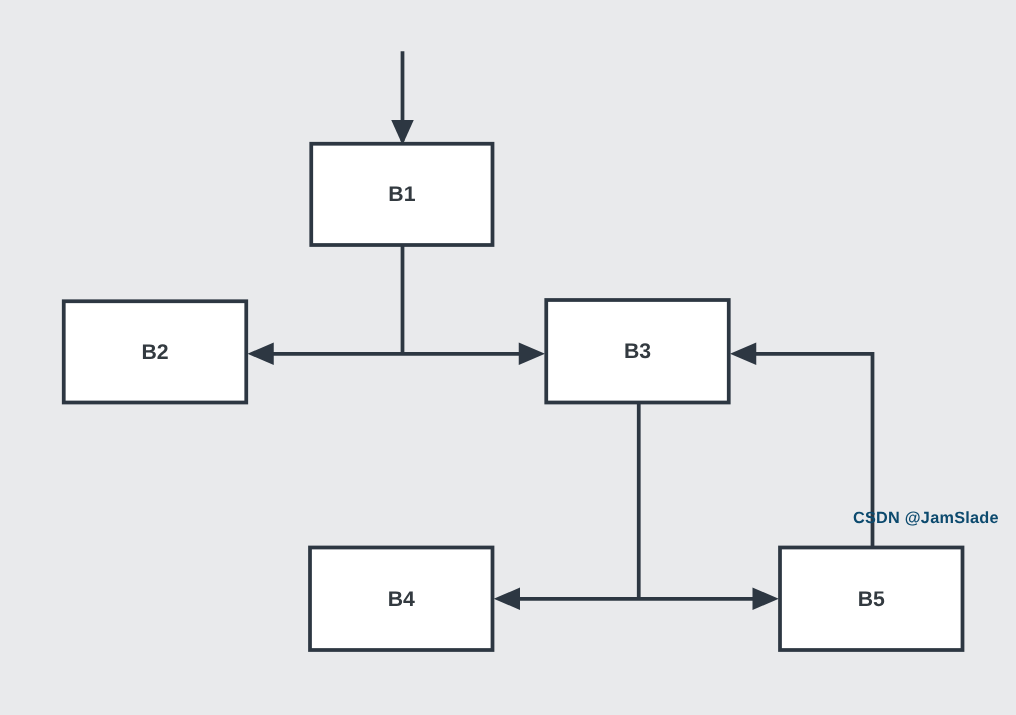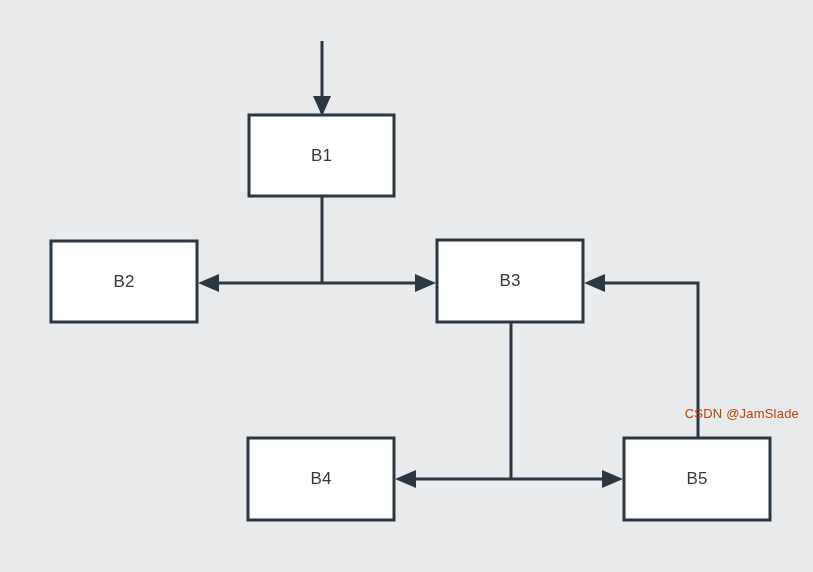--- a/index.html
+++ b/index.html
@@ -10,20 +10,21 @@
     width: 813px;
     height: 572px;
     background: #e9eaec;
     font-family: "Liberation Sans", sans-serif;
     overflow: hidden;
   }
   #diagram-canvas {
     position: relative;
     width: 813px;
     height: 430px;
+    font-weight: bold;
   }
   #diagram-svg {
     position: absolute;
     top: 0;
     left: 0;
     width: 813px;
     height: 572px;
     display: block;
   }
   .node-rect {
@@ -47,21 +48,21 @@
   .arrow-head {
     fill: #2d3742;
     stroke: none;
   }
   .watermark-text {
     position: absolute;
     right: 14px;
     bottom: 9px;
     font-family: "Liberation Sans", sans-serif;
     font-size: 13px;
-    color: #c2410c;
+    color: #0c4a6e;
     letter-spacing: 0.2px;
     white-space: nowrap;
     user-select: none;
   }
 </style>
 </head>
 <body>
 
 <div id="diagram-canvas">
 

